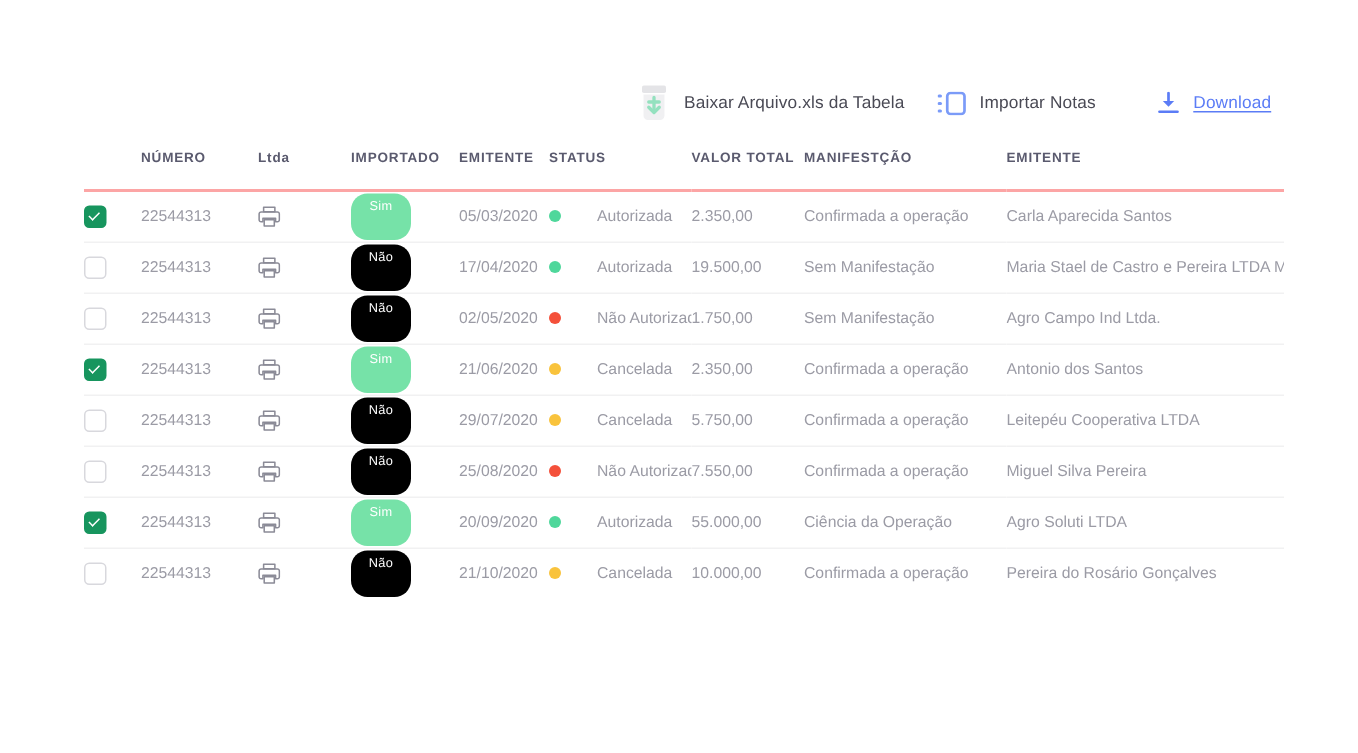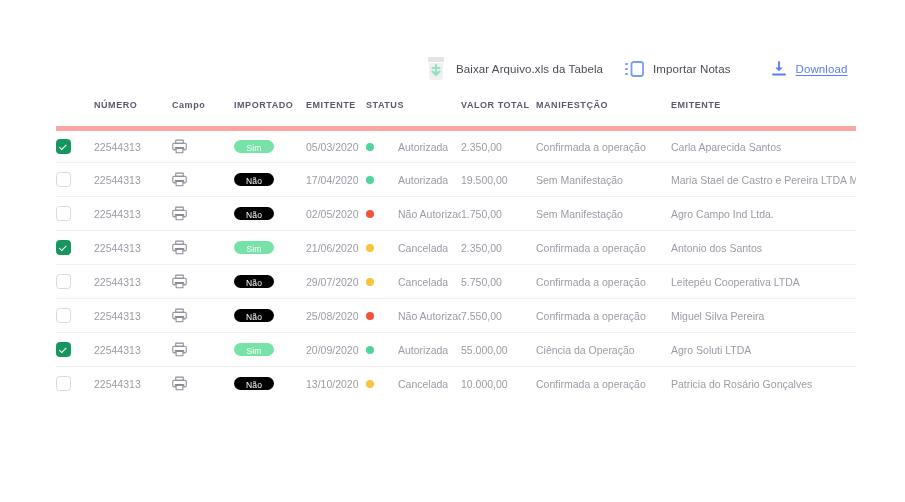--- a/index.html
+++ b/index.html
@@ -71,21 +71,21 @@
   thead th {
     text-align: left;
     font-size: 9px;
     font-weight: bold;
     letter-spacing: .55px;
     color: #5a5a6e;
     padding: 0 0 16px 0;
     vertical-align: top;
   }
 
-  thead tr { border-bottom: 5px solid #fca5a5; }
+  thead tr { border-bottom: 2px solid #fca5a5; }
 
   tbody td {
     font-size: 10.5px;
     color: #9b9ba5;
     height: 34px;
     padding: 0;
     vertical-align: middle;
     border-bottom: 1px solid #f1f1f2;
     white-space: nowrap;
     overflow: hidden;
@@ -126,21 +126,21 @@
   }
 
   
   .printer { width: 15px; height: 15px; display: block; cursor: pointer; }
 
   
   .badge {
     display: inline-block;
     min-width: 40px;
     text-align: center;
-    padding: 3px 11px 0;
+    padding: 3px 11px 18px;
     border-radius: 11px;
     font-size: 8.5px;
     color: #ffffff;
     letter-spacing: .2px;
   }
   .badge.yes { background: #76e2a8; }
   .badge.no  { background: #000000; }
 
   
   .status {
@@ -208,21 +208,21 @@
         <col class="c-emis">
           <col class="c-status">
           <col class="c-valor">
           <col class="c-manif">
           <col class="c-emit">
       </colgroup>
       <thead>
         <tr>
           <th></th>
           <th>NÚMERO</th>
-          <th>Campo</th>
+          <th>Ltda</th>
           <th>IMPORTADO</th>
           <th>EMITENTE</th>
           <th>STATUS</th>
           <th>VALOR TOTAL</th>
           <th>MANIFESTÇÃO</th>
           <th>EMITENTE</th>
         </tr>
       </thead>
       <tbody id="tbody">
           <tr>
@@ -383,28 +383,28 @@
             <td>
               <div class="cbox"></div>
             </td>
             <td>22544313</td>
             <td><span><svg class="printer" viewBox="0 0 16 16">
                   <path d="M4 1.2 h8 v3.3 h-8 z" fill="none" stroke="#8b8b97" stroke-width="1.1" stroke-linejoin="round"></path>
                   <path d="M2.2 4.6 h11.6 a1.4 1.4 0 0 1 1.4 1.4 v4.2 a1.4 1.4 0 0 1 -1.4 1.4 h-1.3 v-2.6 h-9 v2.6 h-1.3 a1.4 1.4 0 0 1 -1.4 -1.4 v-4.2 a1.4 1.4 0 0 1 1.4 -1.4 z" fill="none" stroke="#8b8b97" stroke-width="1.1" stroke-linejoin="round"></path>
                   <path d="M4.4 10.2 h7.2 v4.4 h-7.2 z" fill="none" stroke="#8b8b97" stroke-width="1.1" stroke-linejoin="round"></path>
                 </svg></span></td>
             <td><span class="badge no">Não</span></td>
-            <td>13/10/2020</td>
+            <td>21/10/2020</td>
             <td>
               <span class="status">
                 <span class="dot yellow"></span>
                 <span class="status-text">Cancelada</span>
               </span>
             </td>
             <td>10.000,00</td>
             <td>Confirmada a operação</td>
-            <td>Patricia do Rosário Gonçalves</td>
+            <td>Pereira do Rosário Gonçalves</td>
           </tr>
         </tbody>
     </table>
   </div>
 
 </div>
 
 </body></html>

